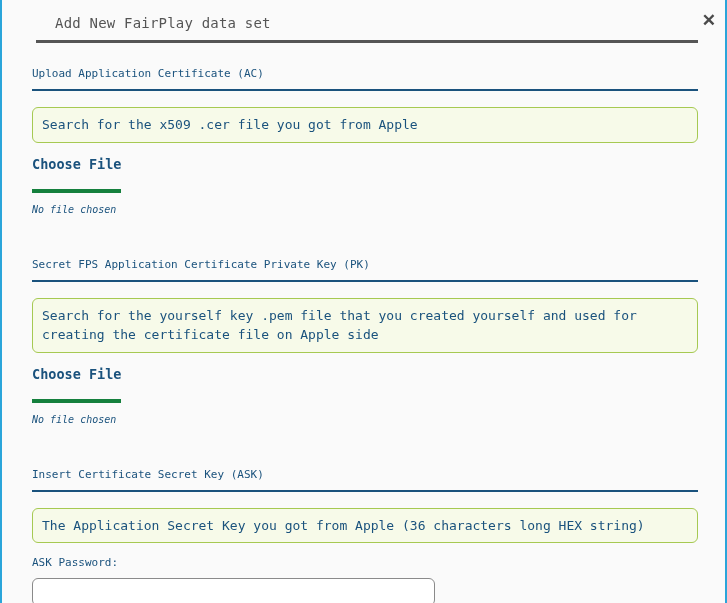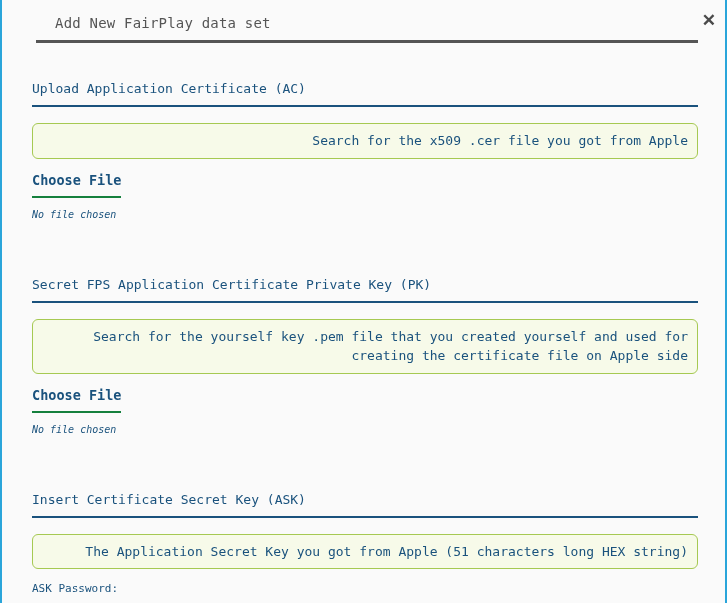--- a/index.html
+++ b/index.html
@@ -16,42 +16,41 @@
   .dialog-title { font-size: 14px; color: #555555; letter-spacing: 0.2px; }
   .close-btn {
     position: absolute; top: 12px; right: 9px;
     font-family: "Liberation Sans", sans-serif;
     font-size: 17px; font-weight: bold; color: #4a4a4a;
     cursor: pointer; line-height: 1;
   }
   .title-divider { height: 3px; background: #555555; margin: 9px 27px 0 34px; }
   .content { padding: 0 27px 0 30px; }
   .section-heading {
-    margin-top: 38px;
-    font-size: 13px; color: #1a527d;
+    margin-top: 24px;
+    font-size: 11px; color: #1a527d;
     padding-bottom: 9px;
     border-bottom: 2px solid #1a527d;
   }
   .hint-box {
     margin-top: 16px;
     background: #f7fae9;
     border: 1.5px solid #a6c952;
     border-radius: 6px;
     padding: 7px 9px;
     color: #1a527d;
     font-size: 13px;
     line-height: 1.5;
-    text-align: right;
   }
   .choose-file {
     display: inline-block;
     margin-top: 13px;
     font-size: 13.5px; font-weight: bold; color: #1a527d;
-    border-bottom: 2px solid #15803d;
-    padding-bottom: 8px;
+    border-bottom: 4px solid #15803d;
+    padding-bottom: 17px;
     cursor: pointer;
   }
   .file-status {
     margin-top: 11px;
     font-size: 10px; font-style: italic; color: #1a527d;
   }
   .section-gap { height: 19px; }
   .password-label { margin-top: 13px; font-size: 11px; color: #1a527d; }
   .password-input {
     display: block;
@@ -93,18 +92,18 @@
     <div>
       <span class="choose-file">Choose File</span>
     </div>
     <div class="file-status">No file chosen</div>
   </div>
 
   <div class="section-gap"></div>
 
   <div class="section">
     <div class="section-heading">Insert Certificate Secret Key (ASK)</div>
-    <div class="hint-box">The Application Secret Key you got from Apple (51 characters long HEX string)</div>
+    <div class="hint-box">The Application Secret Key you got from Apple (36 characters long HEX string)</div>
     <div class="password-label">ASK Password:</div>
     <input type="text" class="password-input" value="" style="">
   </div>
 
 </div>
 
 </body></html>

